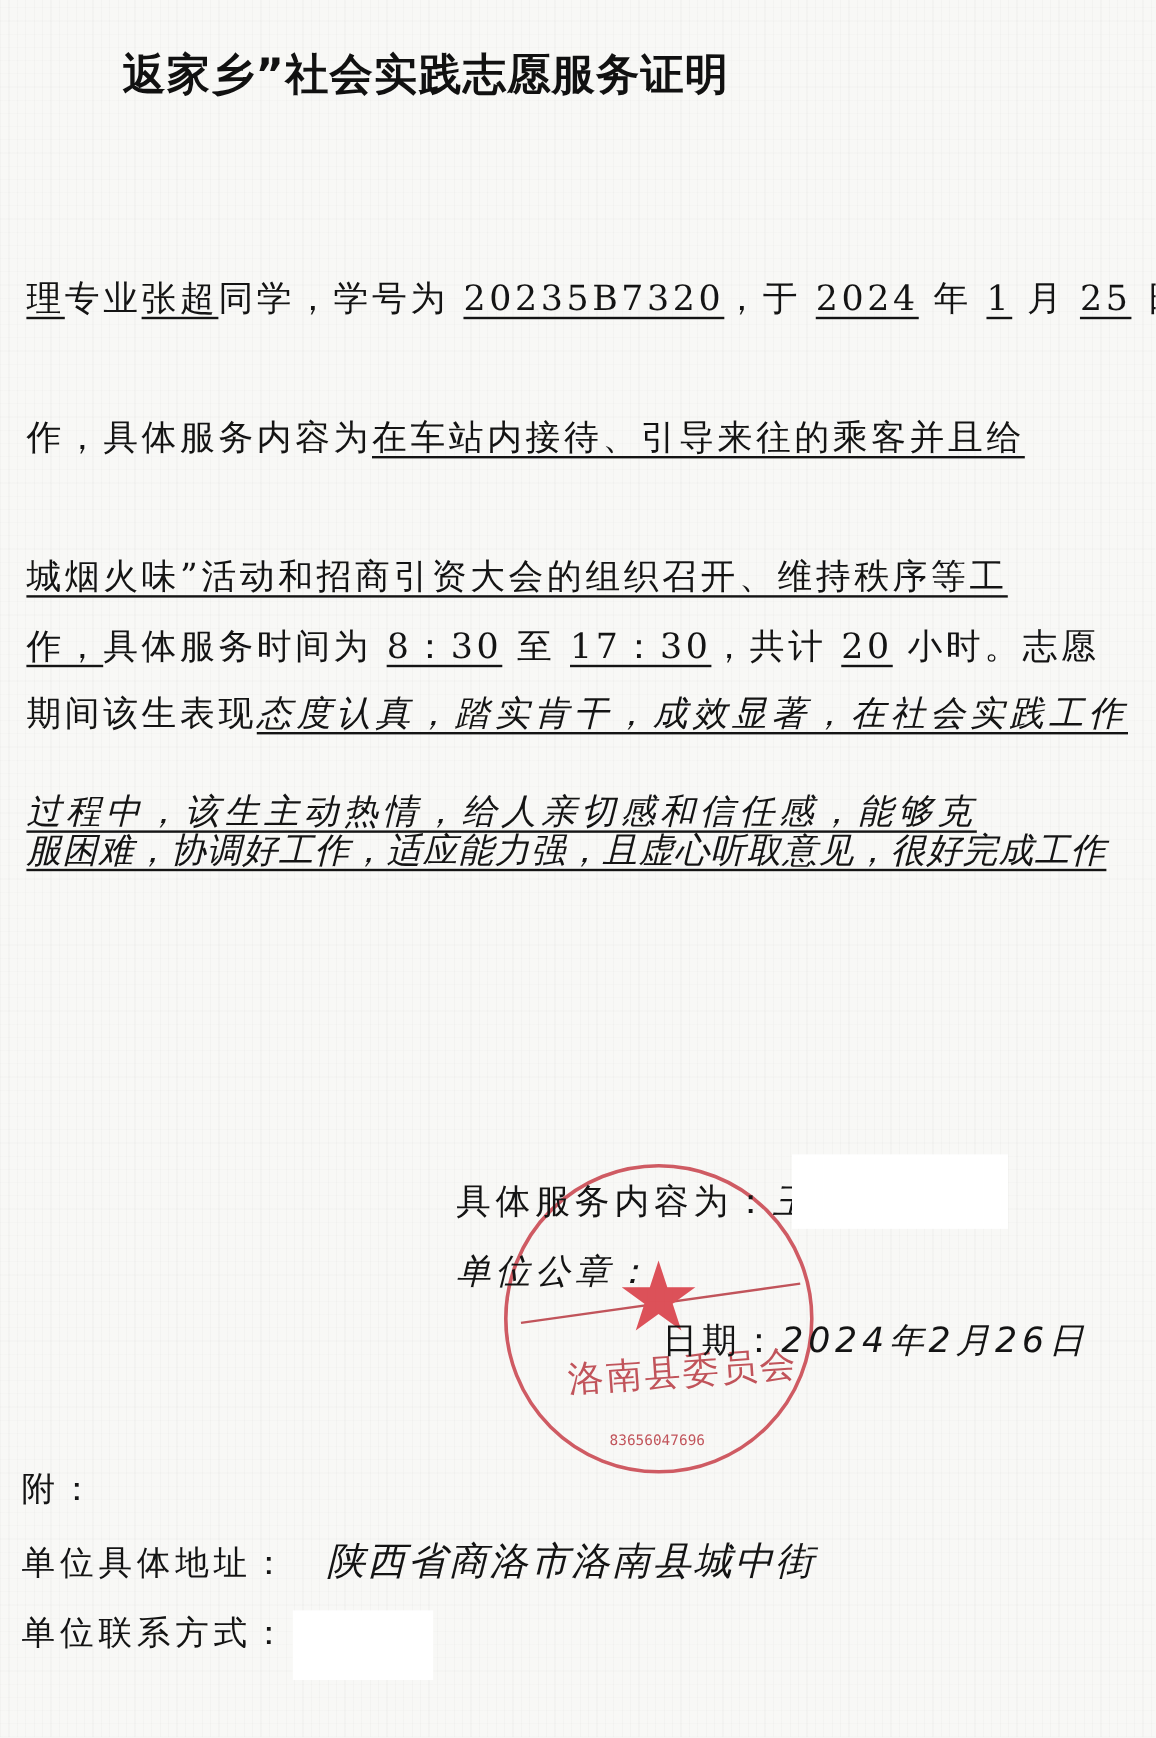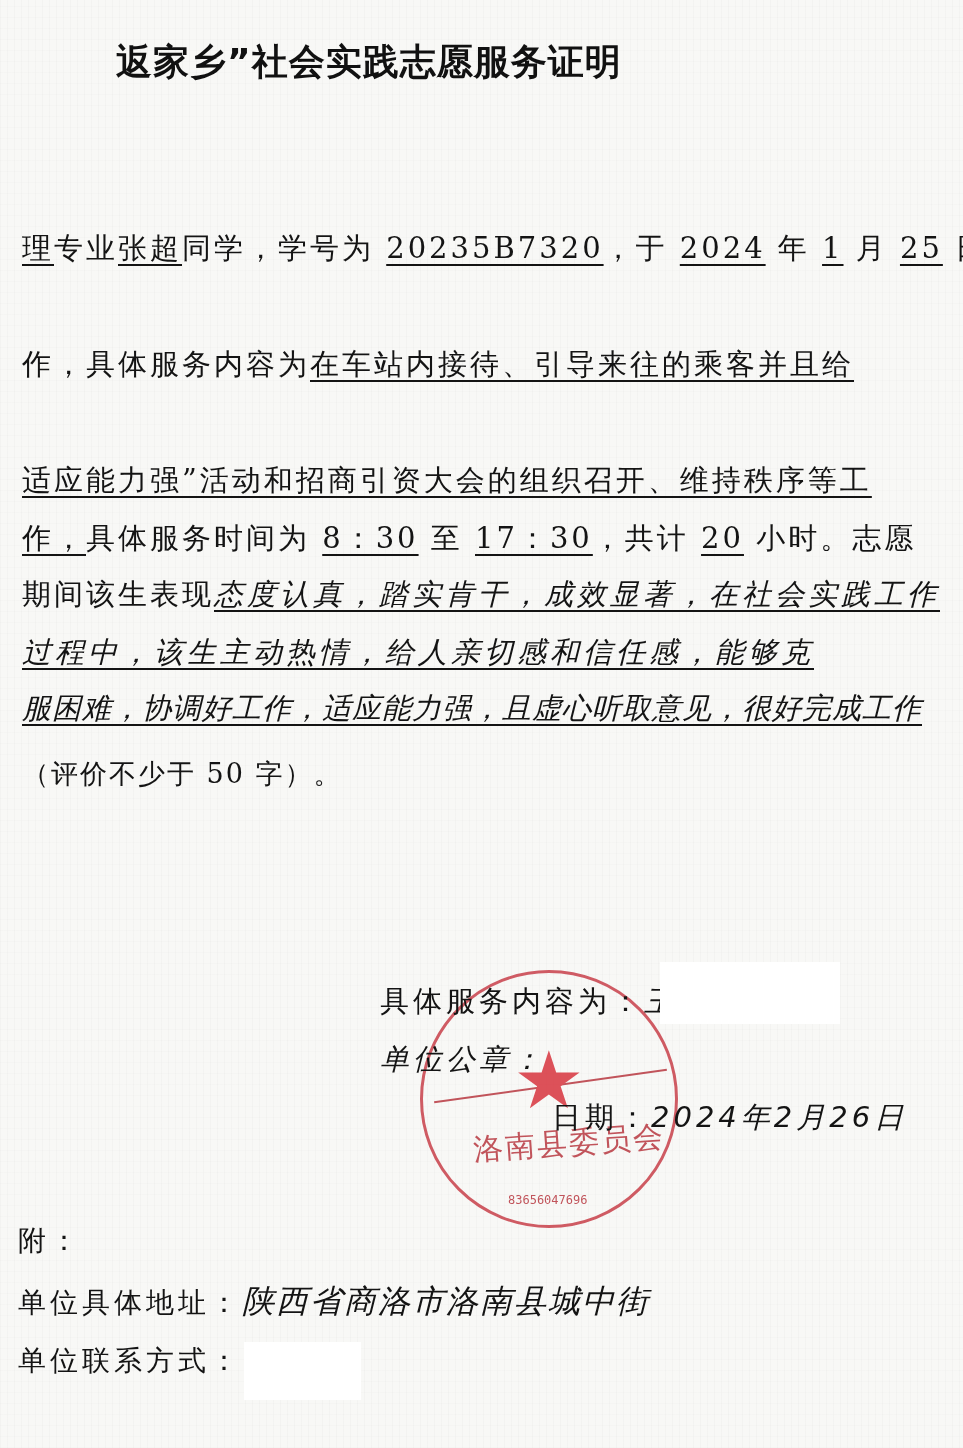--- a/index.html
+++ b/index.html
@@ -10,21 +10,21 @@
     color: #141414;
   }
   .paper {
     position: absolute; inset: 0;
     background:
       repeating-linear-gradient(90deg, rgba(0,0,0,0.018) 0px, rgba(0,0,0,0.018) 1px, transparent 1px, transparent 7px),
       repeating-linear-gradient(0deg, rgba(0,0,0,0.012) 0px, rgba(0,0,0,0.012) 1px, transparent 1px, transparent 11px),
       #f8f8f6;
   }
   .title {
-    position: absolute; left: 116px; top: 38px;
+    position: absolute; left: 102px; top: 38px;
     font-family: "DejaVu Sans", "Liberation Sans", sans-serif;
     font-size: 36px; font-weight: bold; letter-spacing: 1px;
     color: #111;
   }
   .line {
     position: absolute; left: 22px; white-space: nowrap;
     font-size: 29px; letter-spacing: 3px; line-height: 40px;
   }
   .u { text-decoration: underline; text-decoration-thickness: 2px; text-underline-offset: 6px; }
   .hand {
@@ -51,21 +51,21 @@
     position: absolute; left: 85px; top: 220px; font-size: 12px; color: #b83840;
     font-family: "DejaVu Sans Mono", monospace;
   }
   .seal .seal-line {
     position: absolute; left: 10px; top: 112px; width: 235px; height: 2px; background: #b83840;
     transform: rotate(-8deg);
   }
   .redact { position: absolute; background: #ffffff; }
   .attach { position: absolute; left: 18px; font-size: 28px; letter-spacing: 4px; white-space: nowrap; }
   .attach .hand-val {
-    font-family: "DejaVu Sans", sans-serif; font-style: italic; font-size: 32px; letter-spacing: 2px;
+    font-family: "DejaVu Sans", sans-serif; font-style: italic; font-size: 32px; letter-spacing: 2px; margin-left: 30px;
   }
 </style>
 </head>
 <body>
 
 <div class="paper">
 
   <div class="title">返家乡”社会实践志愿服务证明</div>
 
 
@@ -73,40 +73,39 @@
     <span class="u">理</span><span>专业</span><span class="u">张超</span><span>同学，学号为 </span><span class="u">20235B7320</span><span>，于 </span><span class="u">2024</span><span> 年 </span><span class="u">1</span><span> 月 </span><span class="u">25</span><span> 日</span>
   </div>
 
 
   <div class="line" style="top:344px;">
     <span>作，具体服务内容为</span><span class="u">在车站内接待、引导来往的乘客并且给</span>
   </div>
 
 
   <div class="line" style="top:460px;">
-    <span class="u">适应能力强”活动和招商引资大会的组织召开、维持秩序等工</span>
+    <span class="u">城烟火味”活动和招商引资大会的组织召开、维持秩序等工</span>
   </div>
 
   <div class="line" style="top:518px;">
     <span class="u">作，</span><span>具体服务时间为 </span><span class="u">8：30</span><span> 至 </span><span class="u">17：30</span><span>，共计 </span><span class="u">20</span><span> 小时。志愿</span>
   </div>
 
   <div class="line" style="top:574px;">
     <span>期间该生表现</span><span class="hand">态度认真，踏实肯干，成效显著，在社会实践工作</span>
   </div>
 
-  <div class="line" style="top:632px;">
+  <div class="line" style="top:656px;">
     <span class="hand">过程中，该生主动热情，给人亲切感和信任感，能够克</span>
   </div>
 
   <div class="line" style="top:688px; letter-spacing:1px;">
     <span class="hand" style="letter-spacing:1px;">服困难，协调好工作，适应能力强，且虚心听取意见，很好完成工作</span>
   </div>
 
-  <div class="note">（评价不少于 50 字）。</div>
 
 
   <div class="seal">
     <div class="seal-line"></div>
     <div class="star">★</div>
     <div class="seal-name">洛南县委员会</div>
     <div class="seal-code">83656047696</div>
   </div>
 
   <div class="sig" style="left:380px; top:982px;">

